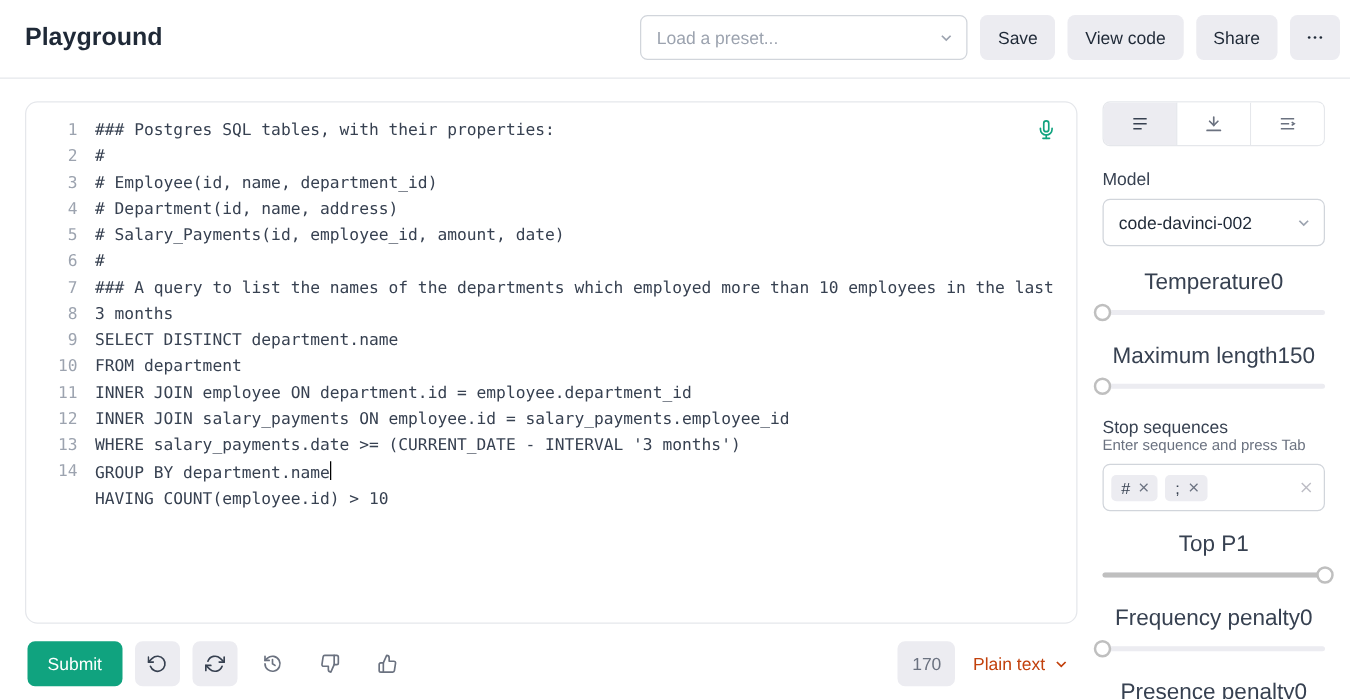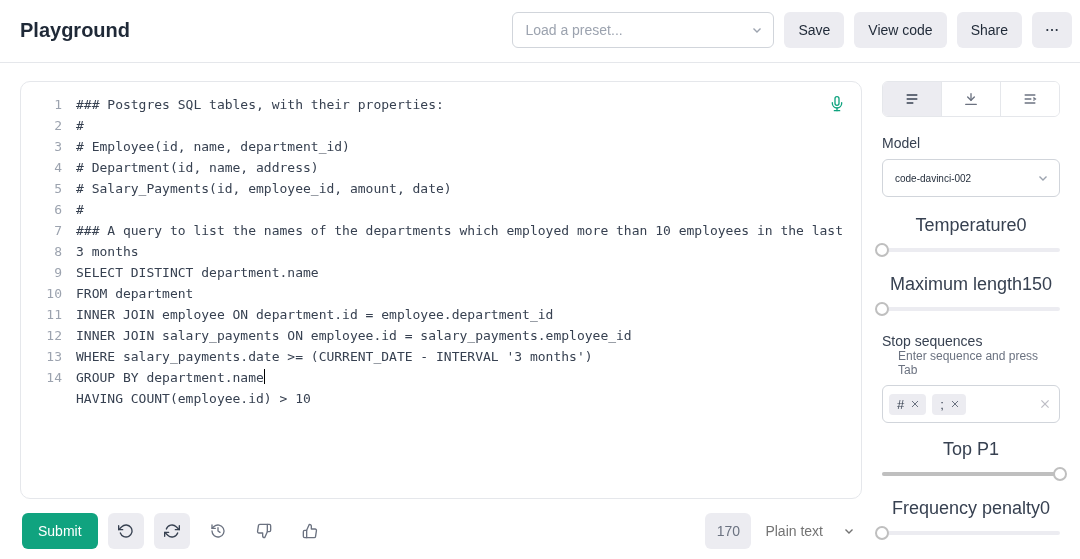--- a/index.html
+++ b/index.html
@@ -43,35 +43,35 @@
   .caret { display:inline-block; width:0; border-left:1px solid #000; height:15px; transform:translateY(2px); }
   .mic { position:absolute; top:10px; right:12px; color:var(--primary); cursor:pointer; padding:4px; border-radius:4px; }
 
   
   .bottombar { display:flex; align-items:center; gap:10px; padding:14px 2px 16px 2px; }
   .submit { height:36px; padding:0 16px; background:var(--primary); color:#fff; border:none; border-radius:6px; font-size:14px; cursor:pointer; }
   .icon-btn { width:36px; height:36px; display:inline-flex; align-items:center; justify-content:center; background:var(--btn-bg); border:none; border-radius:6px; cursor:pointer; color:#374151; }
   .ghost-icon { width:36px; height:36px; display:inline-flex; align-items:center; justify-content:center; background:none; border:none; cursor:pointer; color:#6b7280; }
   .spacer { flex:1; }
   .token-count { height:36px; min-width:46px; padding:0 10px; display:inline-flex; align-items:center; justify-content:center; background:var(--btn-bg); border-radius:6px; color:#6b7280; font-size:14px;}
-  .format-toggle { display:inline-flex; align-items:center; gap:19px; color:#737373; padding:0 4px; cursor:pointer; }
+  .format-toggle { display:inline-flex; align-items:center; gap:6px; color:#c2410c; padding:0 4px; cursor:pointer; }
 
   
   .side-label { font-size:14px; color:#374151; margin:0 0 8px 0; }
   .side-label.first { margin-top:0; }
   .mode-group { display:flex; border:1px solid var(--border); border-radius:6px; overflow:hidden; margin-bottom:18px; }
   .mode-group button { flex:1; height:34px; background:#fff; border:none; border-right:1px solid var(--border); cursor:pointer; display:flex; align-items:center; justify-content:center; color:#6b7280; }
   .mode-group button:last-child { border-right:none; }
   .mode-group button.sel { background:var(--btn-bg); color:#374151; }
   .model-select { position:relative; width:100%; height:38px; margin-bottom:18px; }
-  .model-select select{ width:100%; height:100%; appearance:none; -webkit-appearance:none; border:1px solid var(--ring); border-radius:6px; background:var(--bg); padding:0 34px 0 12px; font-size:10px; color:var(--text); font-family:inherit;}
+  .model-select select{ width:100%; height:100%; appearance:none; -webkit-appearance:none; border:1px solid var(--ring); border-radius:6px; background:var(--bg); padding:0 34px 0 12px; font-size:14px; color:var(--text); font-family:inherit;}
   .model-select .chev { position:absolute; right:10px; top:50%; transform:translateY(-50%); pointer-events:none; color:var(--light-muted);}
   .param { margin-bottom:16px; }
   .param-head { display:flex; justify-content:center; font-size:18px; color:#374151; margin-bottom:6px; }
-  .param-sub { font-size:12px; color:var(--muted); margin:-2px 0 8px 16px; }
+  .param-sub { font-size:12px; color:var(--muted); margin:-2px 0 8px 0; }
   .slider { width:100%; position:relative; height:16px; }
   .slider .track { position:absolute; top:50%; left:0; right:0; height:4px; background:var(--btn-bg); border-radius:2px; transform:translateY(-50%); }
   .slider .fill  { position:absolute; top:50%; left:0; height:4px; background:#bfbfbf; border-radius:2px; transform:translateY(-50%); }
   .slider .thumb { position:absolute; top:50%; width:14px; height:14px; border-radius:50%; background:#fff; border:2px solid #bfbfbf; transform:translate(-50%,-50%); }
   .stop-seq-box { display:flex; flex-wrap:wrap; gap:6px; align-items:center; width:100%; min-height:38px; border:1px solid var(--ring); border-radius:6px; padding:5px 6px; margin-bottom:16px; position:relative;}
   .chip { display:inline-flex; align-items:center; gap:6px; background:var(--btn-bg); border-radius:4px; padding:3px 6px 3px 8px; font-size:13px; color:#374151;}
   .chip .x { cursor:pointer; color:#6b7280; display:inline-flex; }
   .clear-x { margin-left:auto; color:#bdbdc5; cursor:pointer; padding:2px; display:inline-flex; }
 
   svg { display:block; }

